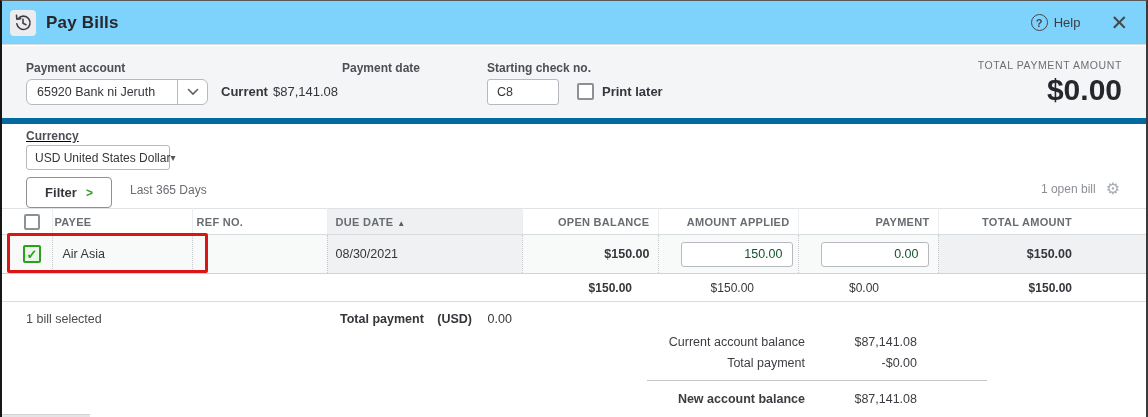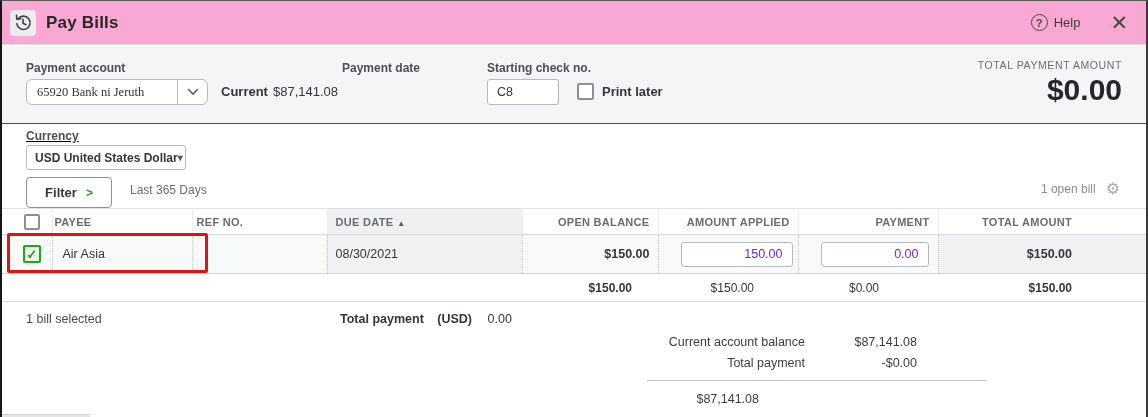--- a/index.html
+++ b/index.html
@@ -3,49 +3,49 @@
 <meta charset="utf-8">
 <style>
   * { box-sizing: border-box; margin: 0; padding: 0; }
   body { background:#fff; font-family:"Liberation Sans", sans-serif; }
   .screen {
     position:relative; width:1148px; height:417px; background:#fff; overflow:hidden;
     border-left:2px solid #161616; border-right:2px solid #3a3a3a; border-top:1px solid #5a5a5a;
   }
   
   .titlebar { position:absolute; top:0; left:0; right:0; height:44px; border-bottom:1px solid #d9dcdf;
-    display:flex; align-items:center; padding:0 18px 0 8px; background:#f9a8d4; }
+    display:flex; align-items:center; padding:0 18px 0 8px; background:#7dd3fc; }
   .icon-box { width:26px; height:26px; background:#ececee; border-radius:4px; display:flex; align-items:center; justify-content:center; }
   .page-title { margin-left:10px; font-size:17px; font-weight:700; color:#26282d; letter-spacing:.2px; }
   .titlebar .spacer { flex:1; }
   .help-group { display:flex; align-items:center; gap:6px; margin-right:30px; cursor:pointer; }
   .help-circle { width:17px; height:17px; border:1.5px solid #45474c; border-radius:50%;
     display:flex; align-items:center; justify-content:center; font-size:11px; font-weight:700; color:#45474c; }
   .help-text { font-size:13px; color:#3b3d42; }
   .close-x { font-size:21px; color:#46484d; cursor:pointer; line-height:1; }
   
-  .topband { position:absolute; top:45px; left:0; right:0; height:78px; background:#f4f5f7; border-bottom:1px solid #0369a1; }
+  .topband { position:absolute; top:45px; left:0; right:0; height:78px; background:#f4f5f7; border-bottom:6px solid #0369a1; }
   .fld-label { font-size:12px; font-weight:600; color:#4c4f54; }
-  .combo { background:#fff; border:1px solid #b6bac0; border-radius:6px; display:flex; align-items:center; height:26px; cursor:pointer;font-family:Liberation Serif, serif; }
+  .combo { background:#fff; border:1px solid #b6bac0; border-radius:6px; display:flex; align-items:center; height:26px; cursor:pointer; }
   .combo .txt { font-size:12.5px; color:#33363b; padding:0 10px; flex:1; white-space:nowrap; }
   .combo .chev { width:30px; align-self:stretch; border-left:1px solid #b6bac0; display:flex; align-items:center; justify-content:center; }
   .pos { position:absolute; }
   .tb-input { border:1px solid #b6bac0; border-radius:3px; height:26px; font-size:12.5px; color:#33363b;
     padding:0 9px; font-family:"Liberation Sans",sans-serif; background:#fff; width:100%; }
   .balance-line { font-size:13px; color:#33363b; line-height:26px; white-space:nowrap; }
   .balance-line b { margin-right:5px; }
   .checkbox { width:17px; height:17px; border:2px solid #8d9196; border-radius:2px; background:#fff; cursor:pointer; }
   .print-later { display:flex; align-items:center; gap:8px; }
   .print-later .lbl { font-size:13px; font-weight:600; color:#33363b; }
   .tpa { text-align:right; }
   .tpa-label { font-size:10.5px; color:#6d6f75; letter-spacing:.6px; }
   .tpa-amount { font-size:30px; font-weight:700; color:#25272c; margin-top:2px; }
   
-  .currency-box { width:160px; height:25px; border:1px solid #b6bac0; border-radius:3px; background:#fff;
-    display:flex; align-items:center; padding:0 8px; cursor:pointer;font-weight:bold; }
+  .currency-box { width:144px; height:25px; border:1px solid #b6bac0; border-radius:3px; background:#fff;
+    display:flex; align-items:center; padding:0 8px; cursor:pointer; }
   .currency-box .txt { font-size:12px; color:#33363b; flex:1; white-space:nowrap; }
   .currency-box .caret { font-size:10px; color:#53565b; }
   .filter-btn { width:86px; height:31px; border:1px solid #8d9196; border-radius:4px; background:#fff;
     display:flex; align-items:center; justify-content:center; gap:9px; cursor:pointer; }
   .filter-btn .f-lbl { font-size:13px; font-weight:700; color:#33363b; }
   .filter-btn .f-chev { font-size:12px; font-weight:700; color:#2ca01c; }
   .range-label { font-size:12px; color:#6b6c72; }
   .openbill-group { display:flex; align-items:center; gap:10px; }
   .openbill-text { font-size:12px; color:#8b8f95; }
   .gear { font-size:16px; color:#a6acb2; cursor:pointer; line-height:1; }
@@ -63,21 +63,21 @@
   .bills td:first-child, .bills th:first-child { border-left:none; padding-left:0; }
   .bills td.shaded { background:#f0f1f3; }
   .bills td.bold, .bills th.bold { font-weight:700; }
   .bills tr.totals td { height:28px; background:#fff; border-left:none; border-bottom:1px solid #d9dcdf; font-size:12px; }
   .cb-cell { text-align:left; }
   .cb-head { margin-left:22px; }
   .cb-checked { width:18px; height:18px; margin-left:21px; border:2px solid #2ca01c; border-radius:2px;
     background:#eaf6e7; color:#2ca01c; font-size:13px; font-weight:700;
     display:flex; align-items:center; justify-content:center; cursor:pointer; }
   .cell-input { width:112px; height:25px; border:1px solid #b6bac0; border-radius:3px; background:#fff;
-    font-size:12.5px; color:#6d28d9; text-align:right; padding:0 9px; font-family:"Liberation Sans",sans-serif; }
+    font-size:12.5px; color:#14532d; text-align:right; padding:0 9px; font-family:"Liberation Sans",sans-serif; }
   .cell-input.pay { width:108px; }
   .sort-arrow { font-size:8px; color:#595c61; margin-left:4px; }
   
   .selected-text { position:absolute; left:24px; top:311px; font-size:12.5px; color:#4a4c51; }
   .tp-line { position:absolute; left:338px; top:311px; font-size:12.5px; color:#33363b; }
   .tp-line .b { font-weight:700; }
   .tp-line .cur { font-weight:700; margin-left:10px; }
   .tp-line .val { margin-left:12px; }
   .pagination { position:absolute; right:24px; top:313px; font-size:12px; color:#b9bdc3; display:flex; gap:14px; }
   .pagination span { cursor:pointer; }
@@ -238,20 +238,21 @@
     <div class="srow">
       <span class="s-label">Current account balance</span>
       <span class="s-value">$87,141.08</span>
     </div>
     <div class="srow">
       <span class="s-label">Total payment</span>
       <span class="s-value">-$0.00</span>
     </div>
     <div class="divider"></div>
     <div class="srow bold">
+      <span class="s-label">New account balance</span>
       <span class="s-value">$87,141.08</span>
     </div>
   </div>
 
   <div class="red-annotation"></div>
 
   <div class="footer-sliver"></div>
 
 </div>
 

